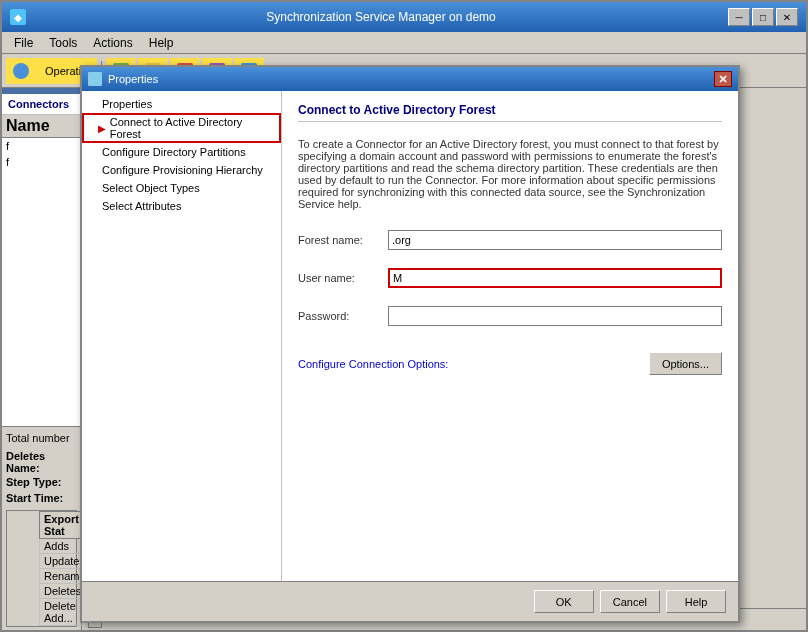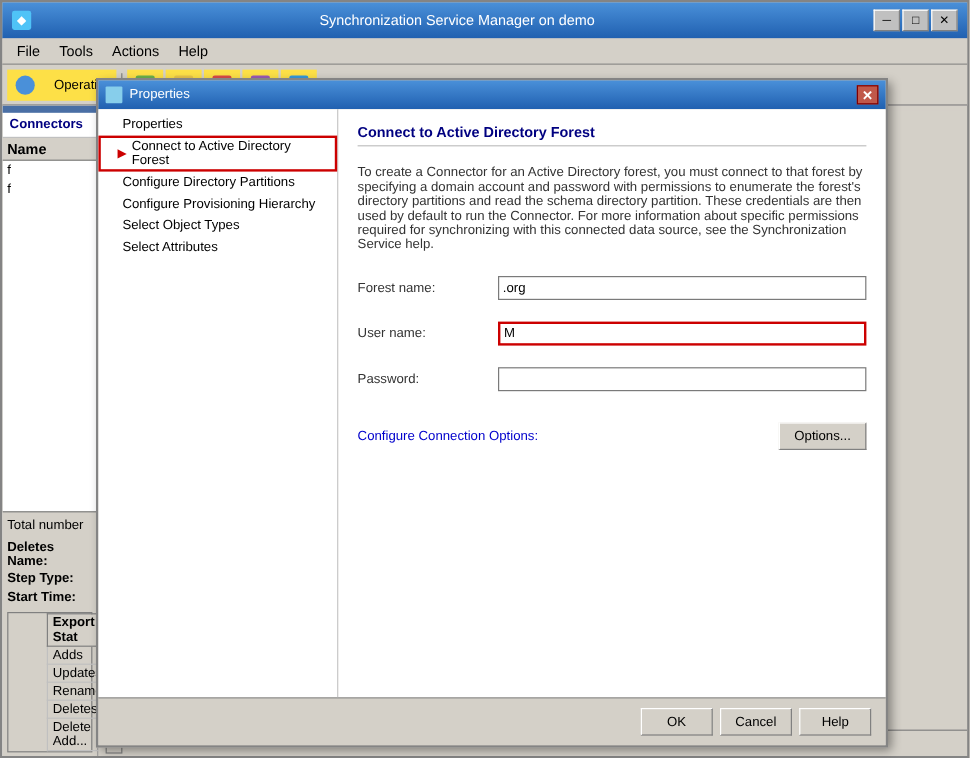--- a/index.html
+++ b/index.html
@@ -140,21 +140,21 @@
     }
     .connectors-label {
       font-size: 11px;
       padding: 4px 6px;
       font-weight: bold;
       color: #000080;
       border-bottom: 1px solid #c0c0c0;
     }
     .connector-col-header {
       background: #d4d0c8;
-      font-size: 12px;
+      font-size: 16px;
       padding: 2px 4px;
       border-bottom: 1px solid #808080;
       font-weight: bold;
     }
     .connector-item {
       font-size: 11px;
       padding: 2px 4px;
       color: #000;
     }
     .status-row { line-height: 16px; }
@@ -282,21 +282,20 @@
       font-size: 11px;
       color: #333;
       line-height: 12px;
       margin-bottom: 10px;
     }
 
     .form-row {
       display: flex;
       align-items: center;
       margin-bottom: 8px;
-      gap: 27px;
     }
     .form-label {
       width: 90px;
       font-size: 11px;
       color: #333;
       flex-shrink: 0;
     }
     .form-input {
       flex: 1;
       height: 20px;

